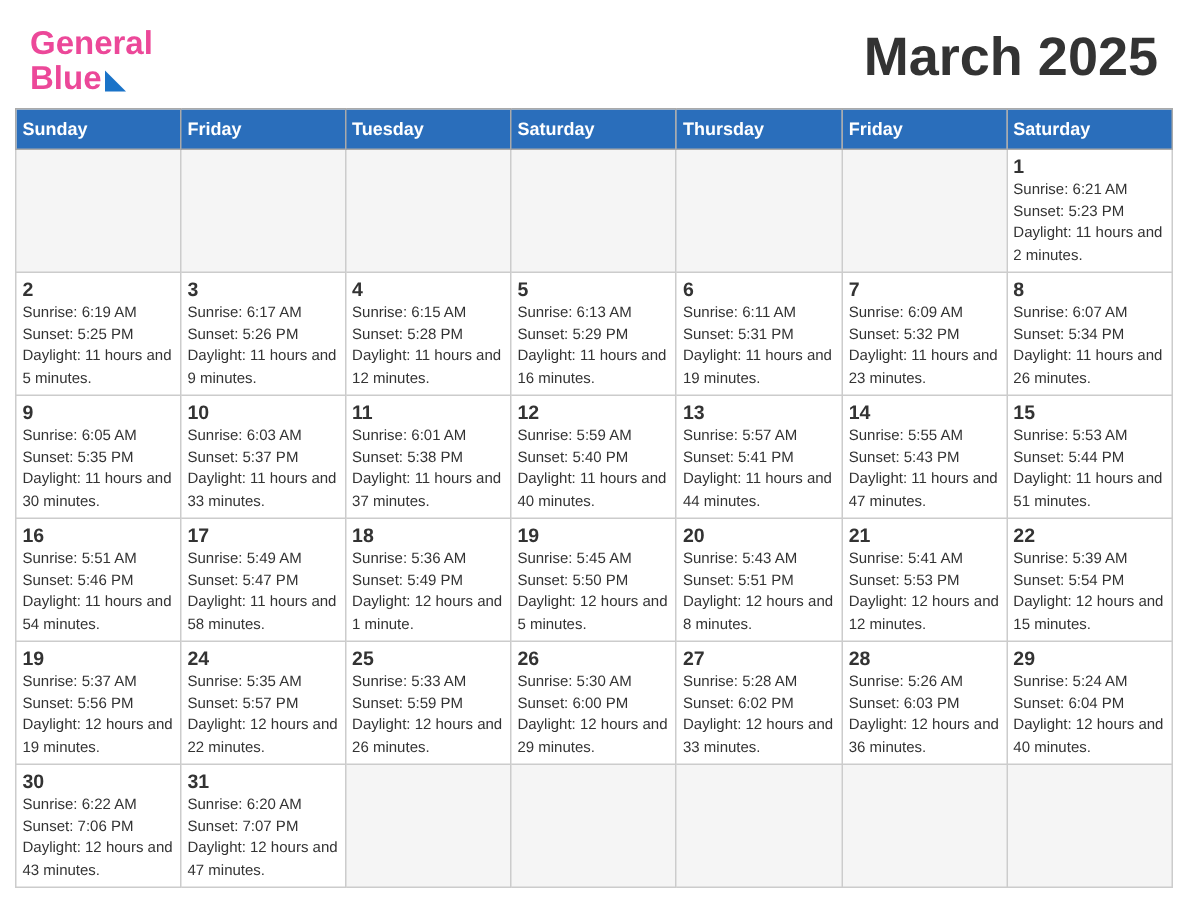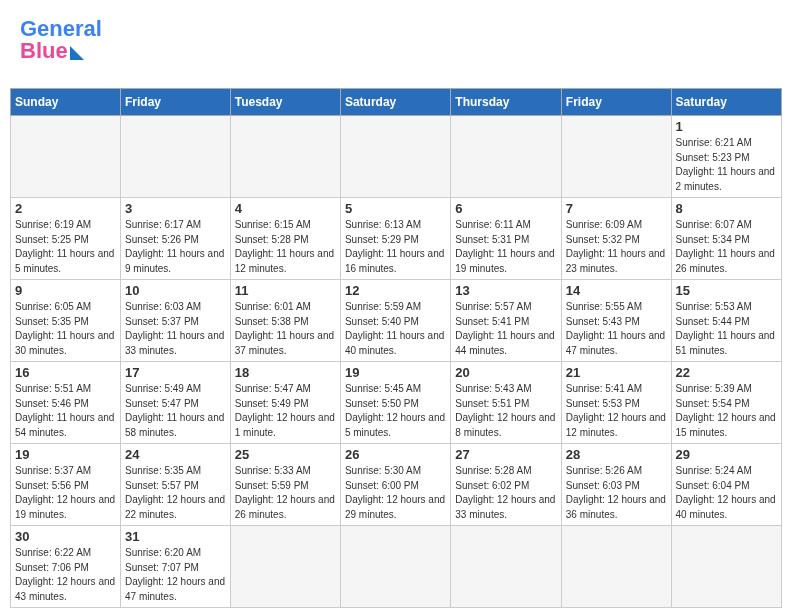--- a/index.html
+++ b/index.html
@@ -17,21 +17,21 @@
       padding: 8px 10px 4px 10px;
     }
     .logo {
       display: flex;
       align-items: center;
       gap: 0;
     }
     .logo-text {
       font-size: 22px;
       font-weight: bold;
-      color: #3b82f6;
+      color: #ec4899;
       line-height: 1;
     }
     .logo-triangle {
       width: 0;
       height: 0;
       border-left: 14px solid #1a73c8;
       border-top: 14px solid transparent;
       border-bottom: 0px solid transparent;
       margin-left: 2px;
       margin-top: 4px;
@@ -45,21 +45,21 @@
       color: #333;
       line-height: 1.1;
     }
     .subtitle {
       font-size: 14px;
       color: #555;
     }
     .calendar {
       width: 100%;
       border-collapse: collapse;
-      margin-top: 22px;
+      margin-top: 5px;
       font-size: 10.5px;
     }
     .calendar thead tr th {
       background-color: #2a6ebb;
       color: #fff;
       padding: 6px 4px;
       text-align: left;
       font-size: 12px;
       font-weight: bold;
       border: 1px solid #aaa;
@@ -95,20 +95,21 @@
   <div class="logo">
     <div>
       <span class="logo-text">General</span>
       <div style="display:flex; align-items:center;">
         <span class="logo-text" style="color:#ec4899;">Blue</span>
         <div class="logo-triangle"></div>
       </div>
     </div>
   </div>
   <div class="title-block">
+    <div class="month-title">March 2025</div>
   </div>
 </div>
 
 <table class="calendar">
   <thead>
     <tr>
     <th>Sunday</th>
         <th>Friday</th>
         <th>Tuesday</th>
         <th>Saturday</th>
@@ -228,21 +229,21 @@
 Daylight: 11 hours and 54 minutes.</div>
         </td>
         <td>
           <span class="date-num">17</span>
           <div class="day-info">Sunrise: 5:49 AM
 Sunset: 5:47 PM
 Daylight: 11 hours and 58 minutes.</div>
         </td>
         <td>
           <span class="date-num">18</span>
-          <div class="day-info">Sunrise: 5:47 AM
+          <div class="day-info">Sunrise: 5:36 AM
 Sunset: 5:49 PM
 Daylight: 12 hours and 1 minute.</div>
         </td>
         <td>
           <span class="date-num">19</span>
           <div class="day-info">Sunrise: 5:45 AM
 Sunset: 5:50 PM
 Daylight: 12 hours and 5 minutes.</div>
         </td>
         <td>

